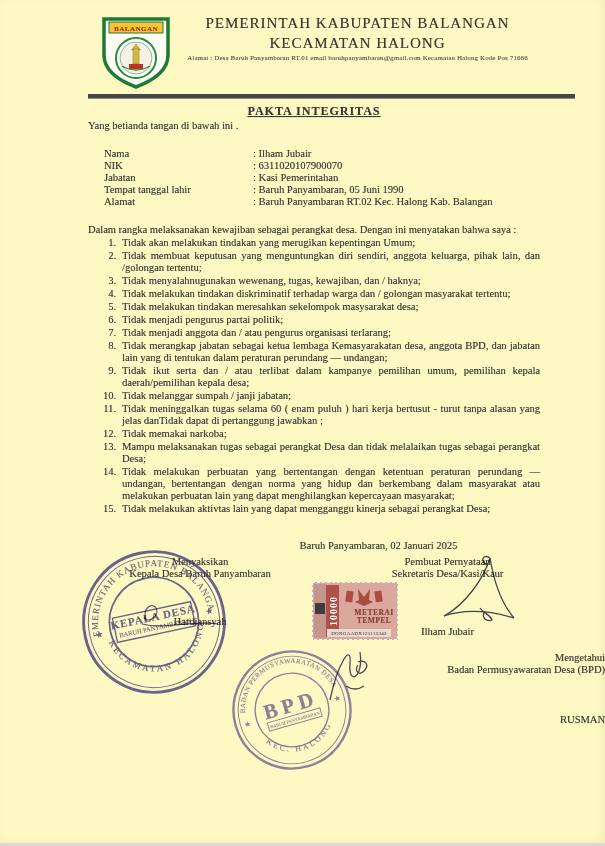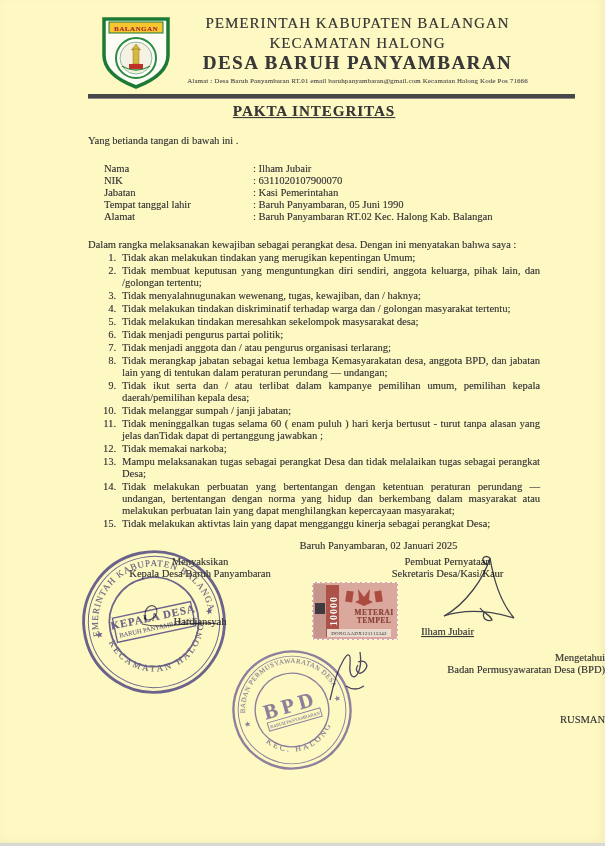--- a/index.html
+++ b/index.html
@@ -15,22 +15,22 @@
   .crest{position:absolute;left:100px;top:13px;}
   .lh-text{margin-left:110px;text-align:center;padding-top:15px;line-height:1.1;}
   .lh-gov{font-size:15px;letter-spacing:1px;}
   .lh-dist{font-size:15px;letter-spacing:1px;margin-top:3px;}
   .lh-village{font-size:19px;font-weight:bold;letter-spacing:1.5px;margin-top:2px;}
   .lh-address{font-size:6.8px;color:#555;margin-top:3px;letter-spacing:.2px;}
   .rule{height:4px;background:#474747;margin:2px 30px 0 88px;border-bottom:1px solid #888;}
 
   
   .content{padding:4px 65px 0 88px;font-size:10.5px;line-height:12px;}
-  .doc-title{text-align:center;font-weight:bold;font-size:15px;letter-spacing:1px;
-             text-decoration:underline;margin:2px 0 18px 0;}
+  .doc-title{text-align:center;font-weight:bold;font-size:12px;letter-spacing:1px;
+             text-decoration:underline;margin:2px 0 3px 0;}
   .opening{margin:0;}
   .identity{margin:16px;}
   .id-row{display:flex;}
   .id-label{width:149px;flex:none;}
   .id-value{flex:1;}
   .preamble{margin:7px 0 1px 0;text-align:justify;}
   ol.pledges{margin:0;padding:0 0 0 34px;list-style:none;counter-reset:pl;}
   ol.pledges li{counter-increment:pl;position:relative;text-align:justify;margin:0 0 1px 0;}
   ol.pledges li::before{content:counter(pl) ".";position:absolute;left:-26px;width:20px;
                         text-align:right;}
@@ -39,21 +39,21 @@
   
   .sig-area{position:absolute;left:0;right:0;top:538px;height:300px;font-size:10.5px;
             line-height:12px;}
   .date-line{position:absolute;left:0;right:0;top:2px;text-align:center;text-indent:116px;padding-left:36px;}
   .sig-col{position:absolute;text-align:center;}
   .sig-witness{left:85px;top:18px;width:230px;}
   .sig-declarant{left:345px;top:18px;width:205px;}
   .sig-ack{left:0;right:0;top:114px;text-align:right;position:absolute;}
   .sig-name{display:inline-block;}
   .sig-witness .sig-name{margin-top:36px;}
-  .sig-declarant .sig-name{margin-top:46px;text-decoration:underline;}
+  .sig-declarant .sig-name{margin-top:46px;}
   .sig-ack .sig-name{margin-top:38px;margin-left:56px;}
 
   .stamp{position:absolute;mix-blend-mode:multiply;opacity:.82;}
   .stamp-village{left:78px;top:8px;transform:rotate(-12deg);}
   .stamp-bpd{left:226px;top:106px;transform:rotate(-16deg);opacity:.75;}
   .meterai{position:absolute;left:312px;top:44px;opacity:.95;}
   .scribble{position:absolute;mix-blend-mode:multiply;}
   .scr-declarant{left:428px;top:14px;}
   .scr-witness{left:138px;top:56px;}
   .scr-bpd{left:318px;top:96px;}
@@ -71,21 +71,20 @@
       <circle cx="36" cy="45" r="20" fill="#ffffff" stroke="#2c8a3c" stroke-width="2"></circle>
       <circle cx="36" cy="45" r="16" fill="#f6f2e3" stroke="#8cbb94" stroke-width="1"></circle>
       <path d="M36 31 l4.5 6 h-9 z" fill="#d8b93f" stroke="#8a7a20" stroke-width="0.5"></path>
       <rect x="33" y="36" width="6" height="15" fill="#d8b93f" stroke="#8a7a20" stroke-width="0.5"></rect>
       <rect x="29" y="51" width="14" height="5" fill="#c03028"></rect>
       <path d="M22 53 Q36 61 50 53" stroke="#2c8a3c" stroke-width="1.4" fill="none"></path>
     </svg>
     <div class="lh-text">
       <div class="lh-gov">PEMERINTAH KABUPATEN BALANGAN</div>
       <div class="lh-dist">KECAMATAN HALONG</div>
-      <div class="lh-village">DESA BARUH PANYAMBARAN</div>
       <div class="lh-address">Alamat : Desa Baruh Panyambaran RT.01 email baruhpanyambaran@gmail.com Kecamatan Halong Kode Pos 71666</div>
     </div>
   </div>
   <div class="rule"></div>
 
   <div class="content">
     <div class="doc-title">PAKTA INTEGRITAS</div>
     <p class="opening">Yang betianda tangan di bawah ini .</p>
 
     <div class="identity">

